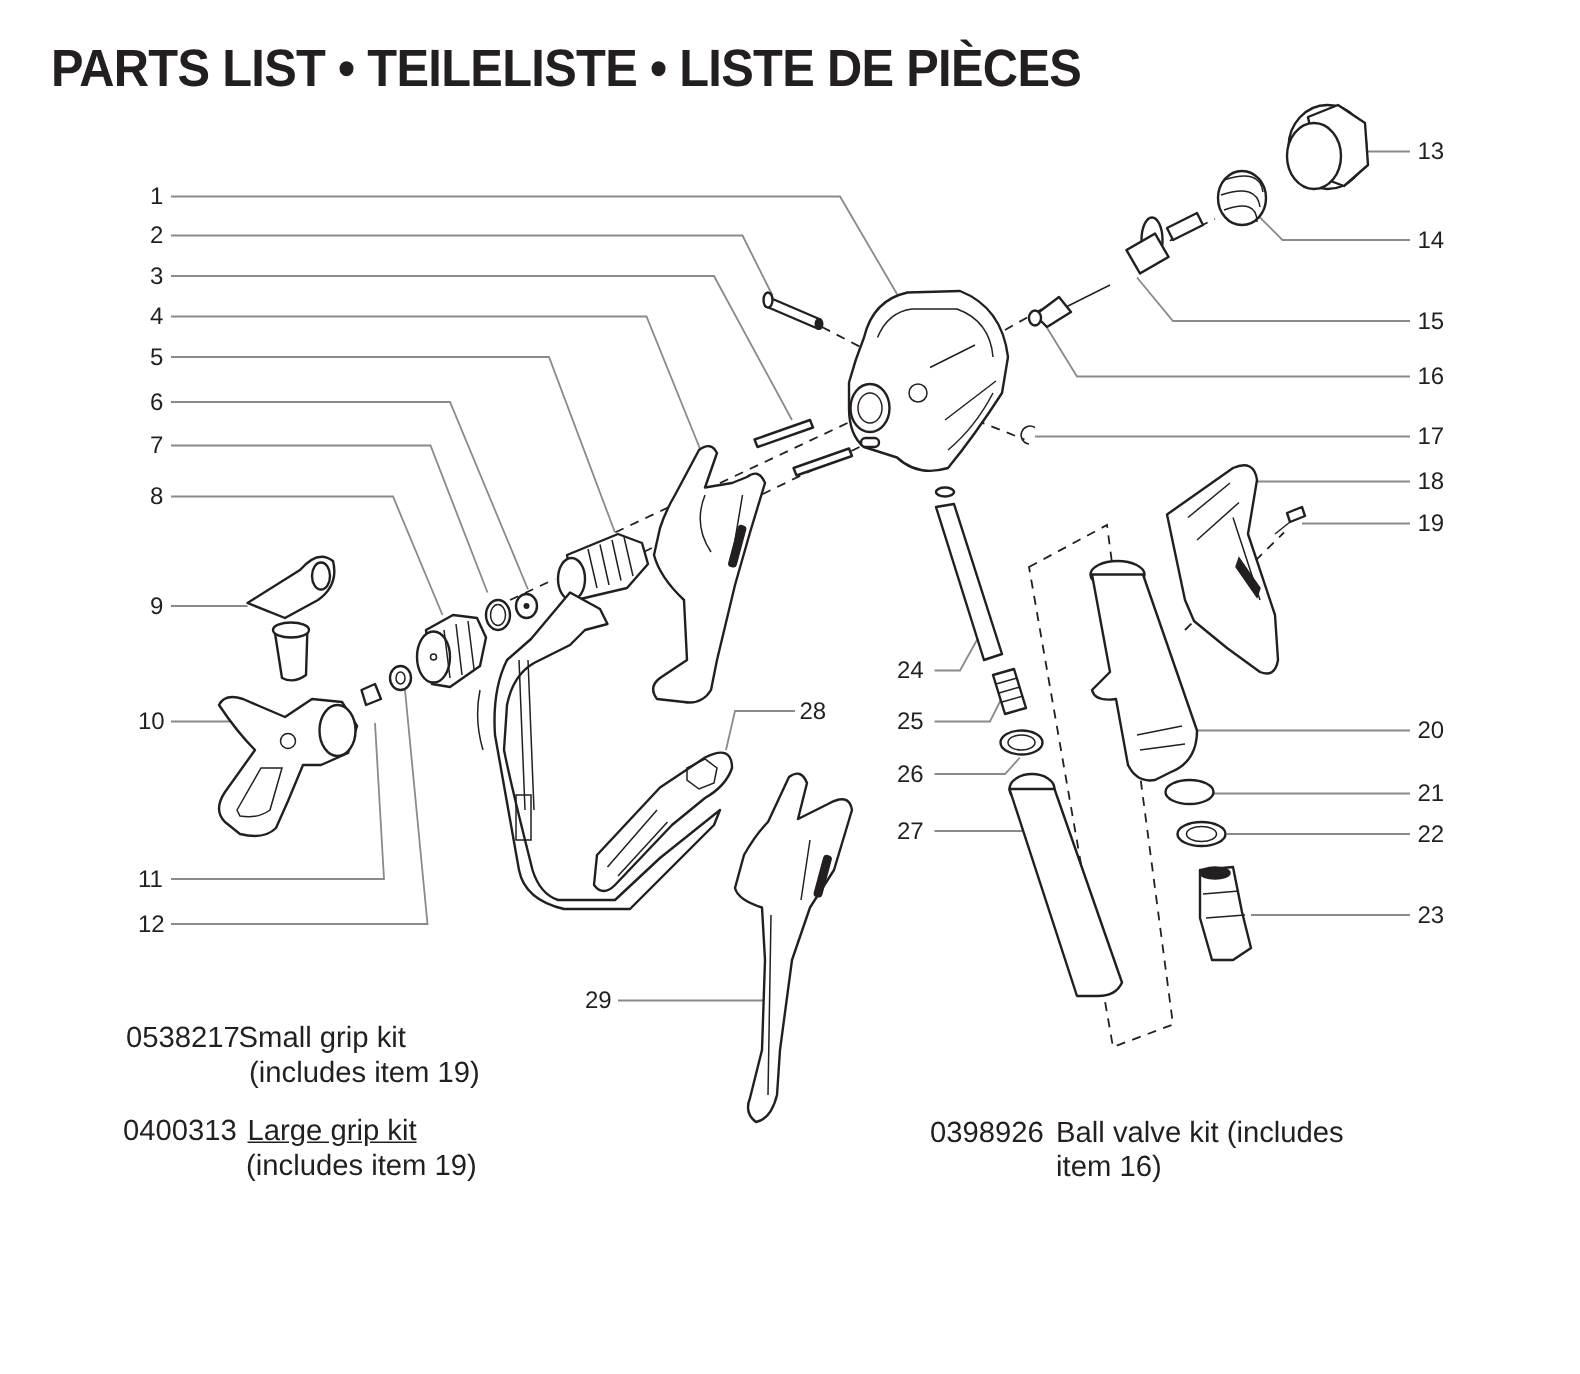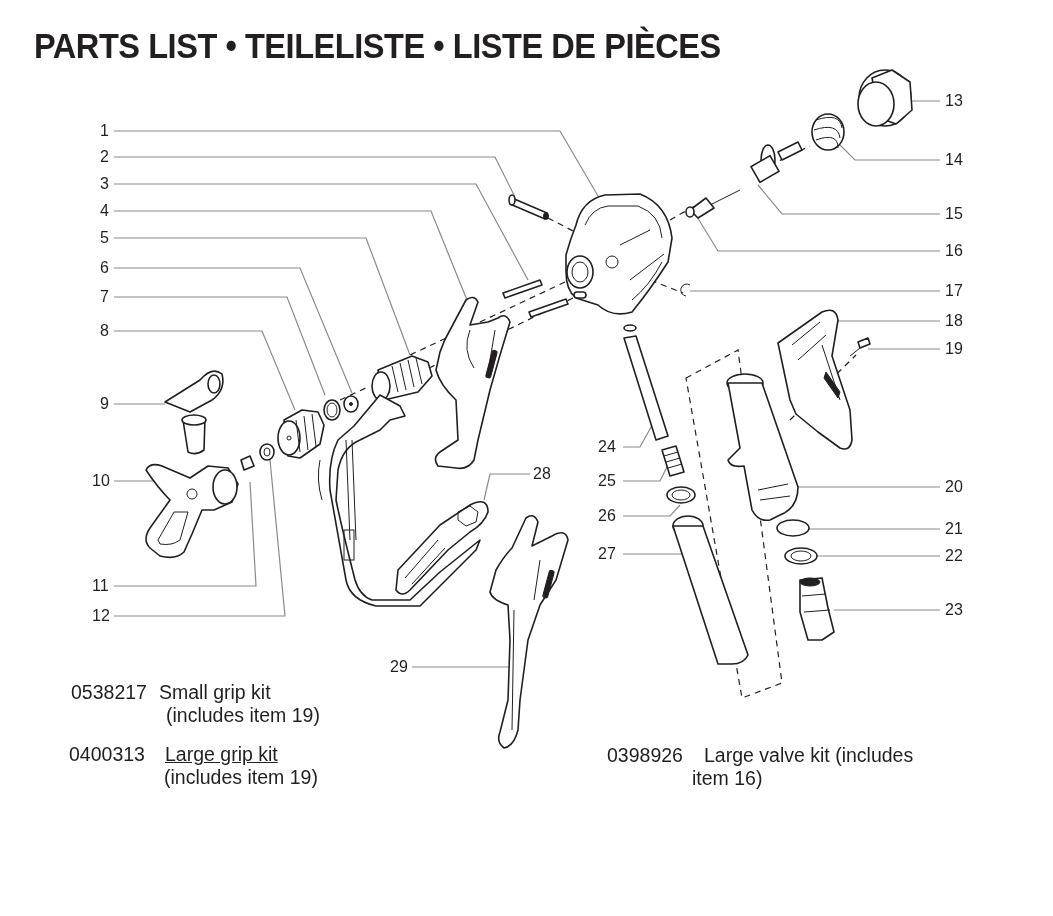--- a/index.html
+++ b/index.html
@@ -6,21 +6,21 @@
   body { width:1053px; height:916px; position:relative; overflow:hidden; font-family:"Liberation Sans", sans-serif; color:#231f20; }
   .title { position:absolute; left:34px; top:26px; font-family:"Liberation Sans", sans-serif; font-weight:bold; font-size:35px; letter-spacing:-0.5px; color:#231f20; white-space:nowrap; transform:scaleX(0.93); transform-origin:left top; }
   svg.diagram { position:absolute; left:0; top:0; }
   .lbl { font-family:"Liberation Sans", sans-serif; font-size:16px; fill:#231f20; }
   .leader { stroke:#8a8a8a; stroke-width:1.2; fill:none; }
   .part { stroke:#231f20; stroke-width:1.6; fill:#fff; stroke-linejoin:round; stroke-linecap:round; }
   .thin { stroke:#231f20; stroke-width:1; fill:none; }
   .dash { stroke:#231f20; stroke-width:1.2; fill:none; stroke-dasharray:6 5; }
   .dark { fill:#231f20; stroke:#231f20; }
   .kit { position:absolute; font-size:19.5px; line-height:23px; color:#231f20; }
-  .kit .num { position:absolute; left:3px; top:0; white-space:nowrap; }
+  .kit .num { position:absolute; left:16px; top:0; white-space:nowrap; }
   .kit .desc { position:absolute; top:0; white-space:nowrap; }
 </style>
 </head>
 <body>
 
 <div class="title">PARTS LIST • TEILELISTE • LISTE DE PIÈCES</div>
 
 <svg class="diagram" width="1053" height="916" viewBox="0 0 1053 916" xmlns="http://www.w3.org/2000/svg">
 
   <g>
@@ -276,15 +276,15 @@
 </div>
 
 <div class="kit" style="left:66px; top:743px;">
   <span class="num">0400313</span>
   <span class="desc" style="left:99px;text-decoration:underline;">Large grip kit</span>
   <span class="desc" style="left:98px; top:23px;">(includes item 19)</span>
 </div>
 
 <div class="kit" style="left:604px; top:744px;">
   <span class="num">0398926</span>
-  <span class="desc" style="left:100px;">Large valve kit (includes</span>
-  <span class="desc" style="left:88px; top:23px;text-align:center;">item 16)</span>
+  <span class="desc" style="left:100px;">Ball valve kit (includes</span>
+  <span class="desc" style="left:100px; top:23px;text-align:center;">item 16)</span>
 </div>
 
 </body></html>

